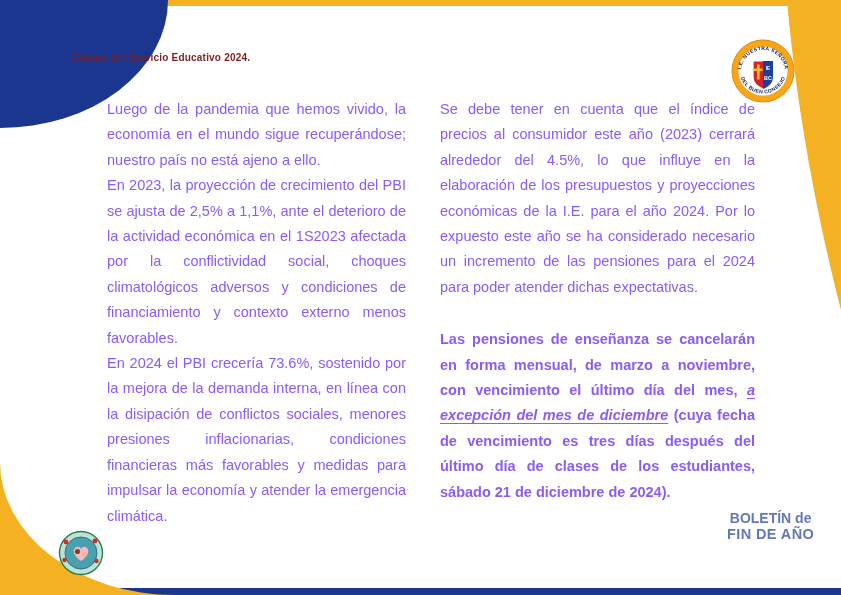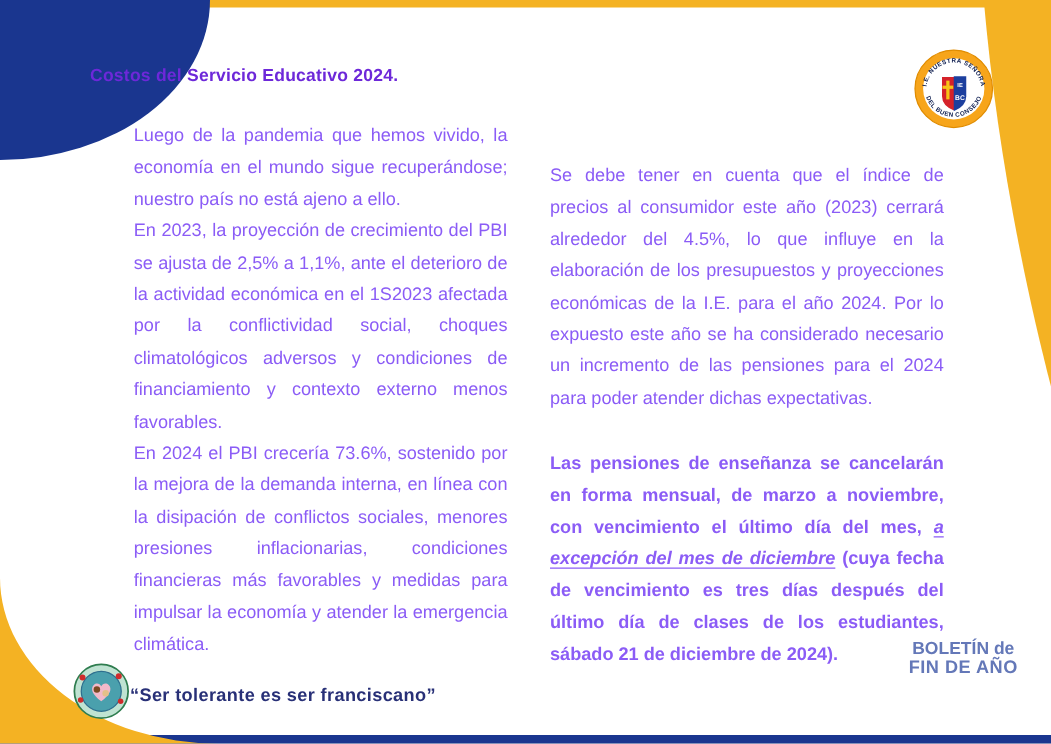--- a/index.html
+++ b/index.html
@@ -7,32 +7,32 @@
     position:relative;
     width:841px;height:595px;
     background:#ffffff;
     overflow:hidden;
     font-family:"Liberation Sans", sans-serif;
     margin:0 auto;
   }
   .frame{position:absolute;inset:0;pointer-events:none;}
   .page-title{
     position:absolute;left:72px;top:52px;
-    font-size:14px;font-weight:bold;color:#6d28d9;
+    font-size:10px;font-weight:bold;color:#7f1d1d;
     letter-spacing:.2px;
   }
   .col{
     position:absolute;top:97px;
     text-align:justify;
     color:#8b5cf6;
     font-size:14.5px;line-height:25.4px;
   }
   .col p{margin:0;}
   .col-left{left:107px;width:299px;}
-  .col-right{left:440px;width:315px;margin-top:32px;}
+  .col-right{left:440px;width:315px;}
   .pensiones{margin-top:27px !important;font-weight:bold;}
   .emph{font-style:italic;text-decoration:underline;text-underline-offset:3px;}
   .tail{font-weight:bold;}
   .footer-quote{
     position:absolute;left:104px;top:549px;
     font-size:14.5px;font-weight:bold;color:#283077;
     letter-spacing:.3px;
   }
   .badge{
     position:absolute;left:727px;top:510px;
@@ -96,20 +96,19 @@
     <circle cx="23" cy="23" r="16" fill="#4aa0ad" stroke="#2e6f8f" stroke-width="1"></circle>
     <path d="M23,31 C16,26 14,21 17,18 C19.3,15.8 22,17 23,19 C24,17 26.7,15.8 29,18 C32,21 30,26 23,31 Z" fill="#f2b9ca"></path>
     <circle cx="19.5" cy="21.5" r="2.6" fill="#7b4a22"></circle>
     <circle cx="26.5" cy="24.5" r="2.6" fill="#e5c089"></circle>
     <circle cx="8" cy="12" r="2.4" fill="#cf2b2b"></circle>
     <circle cx="37" cy="11" r="2.4" fill="#cf2b2b"></circle>
     <circle cx="6.5" cy="30" r="2.2" fill="#cf2b2b"></circle>
     <circle cx="38.5" cy="31" r="2.2" fill="#cf2b2b"></circle>
   </svg>
 
-  <div class="footer-quote">“Ser tolerante es ser franciscano”</div>
 
   <div class="badge">
     <div class="badge-l1">BOLETÍN de</div>
     <div class="badge-l2">FIN DE AÑO</div>
   </div>
 
 </div>
 
 </body></html>

